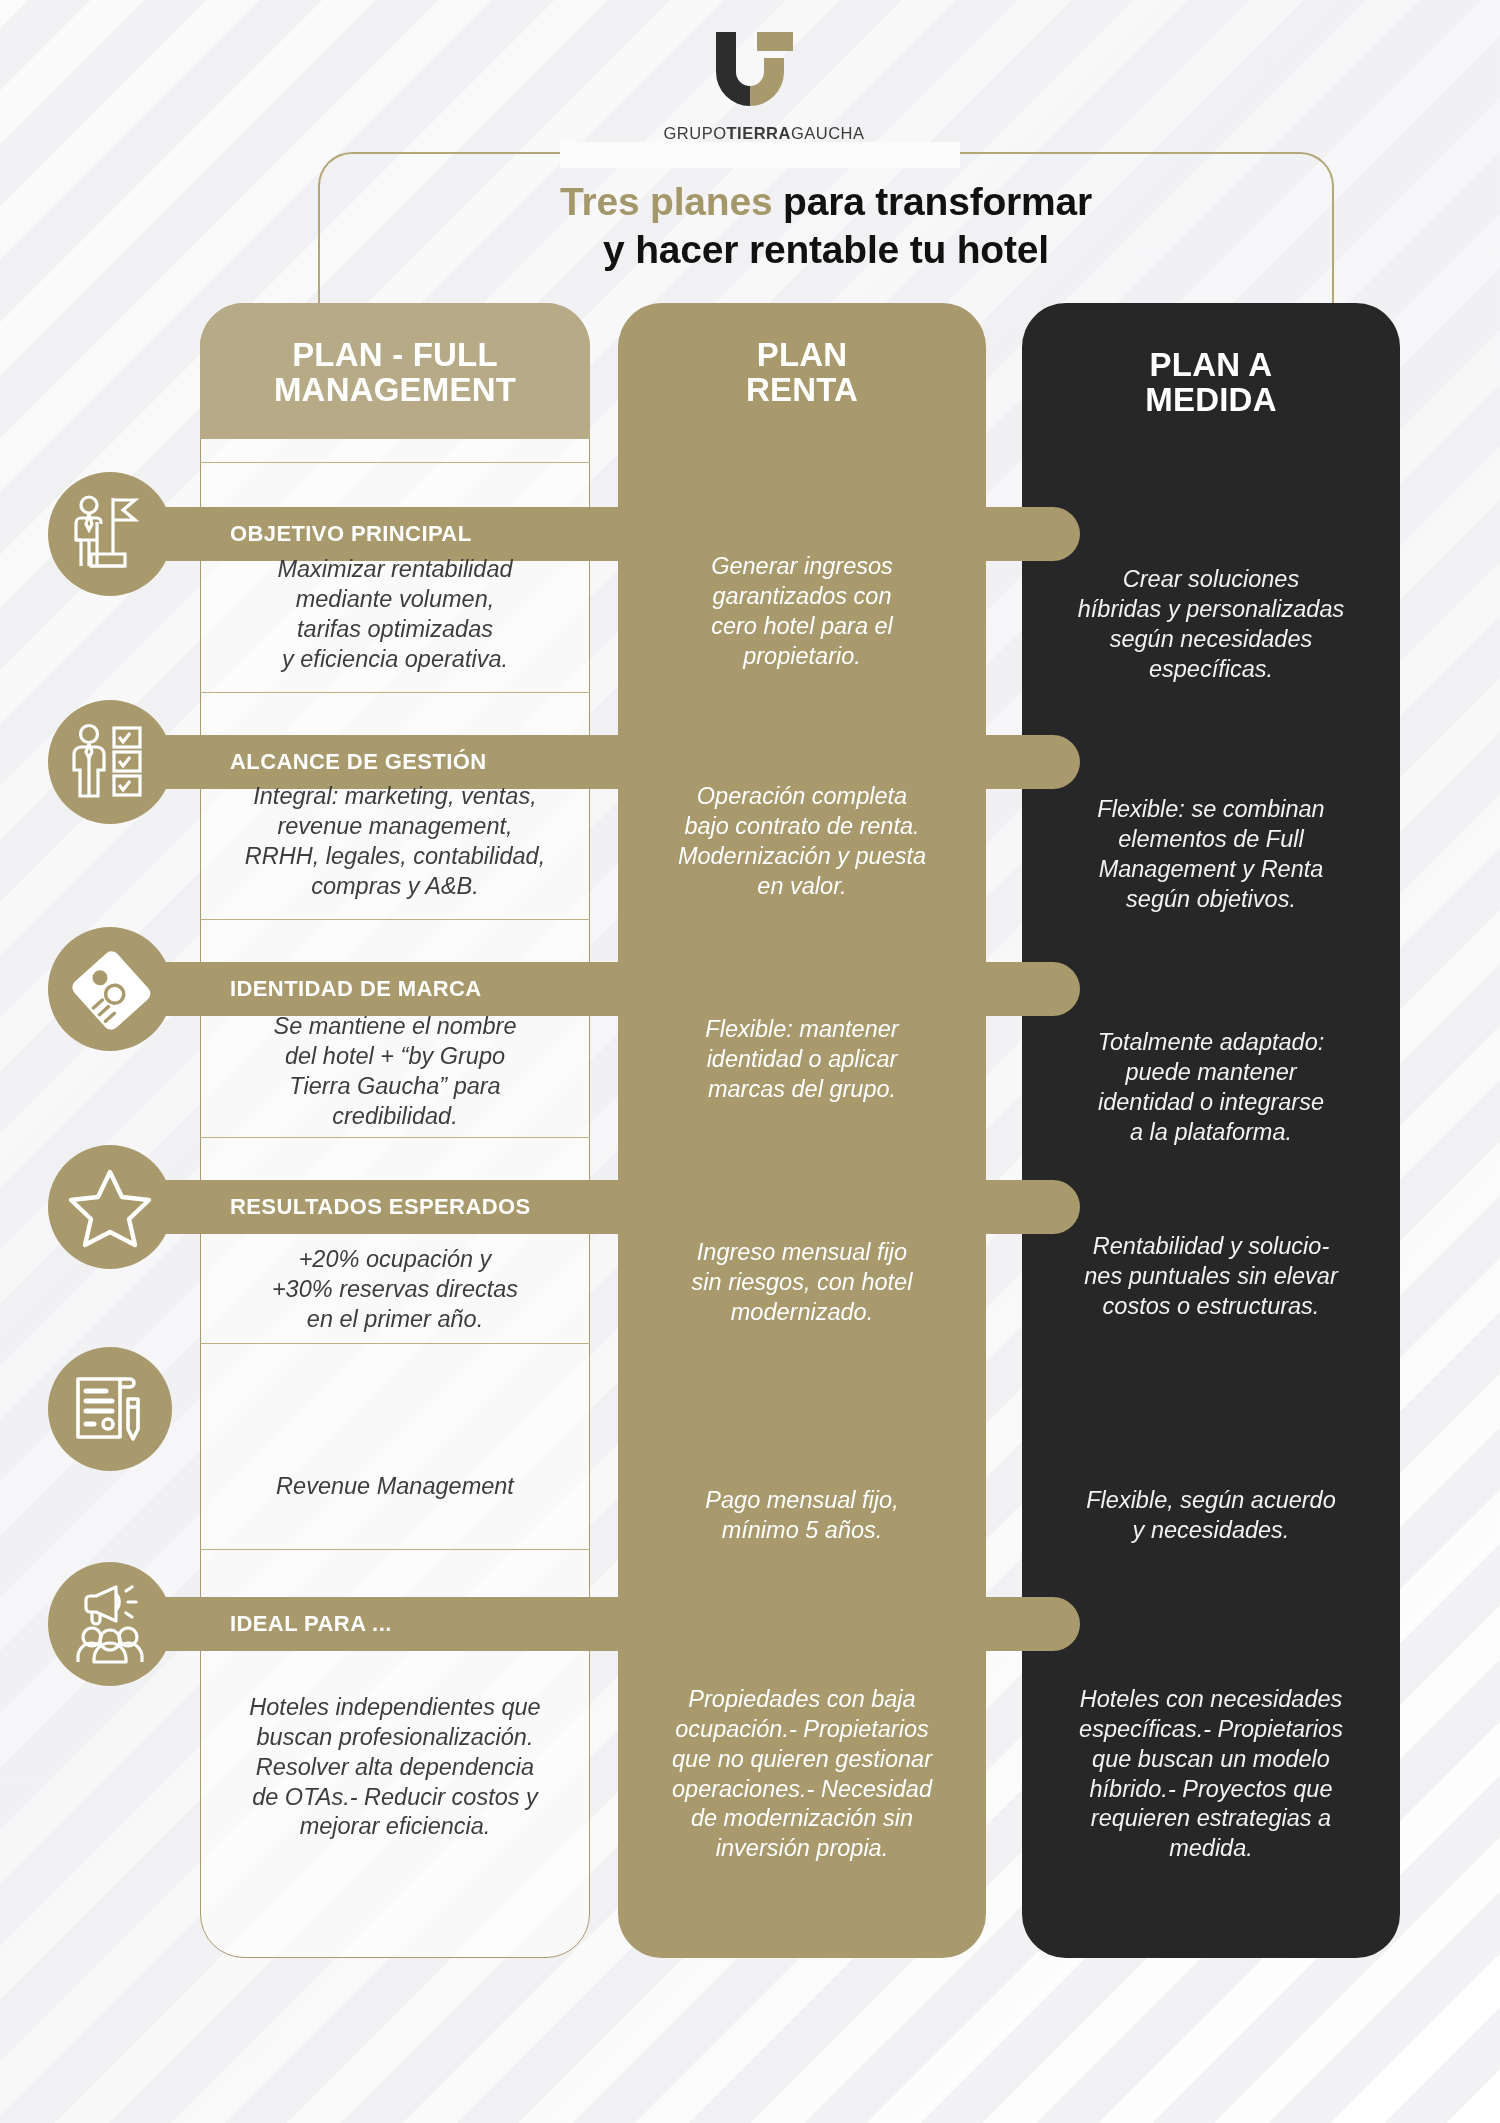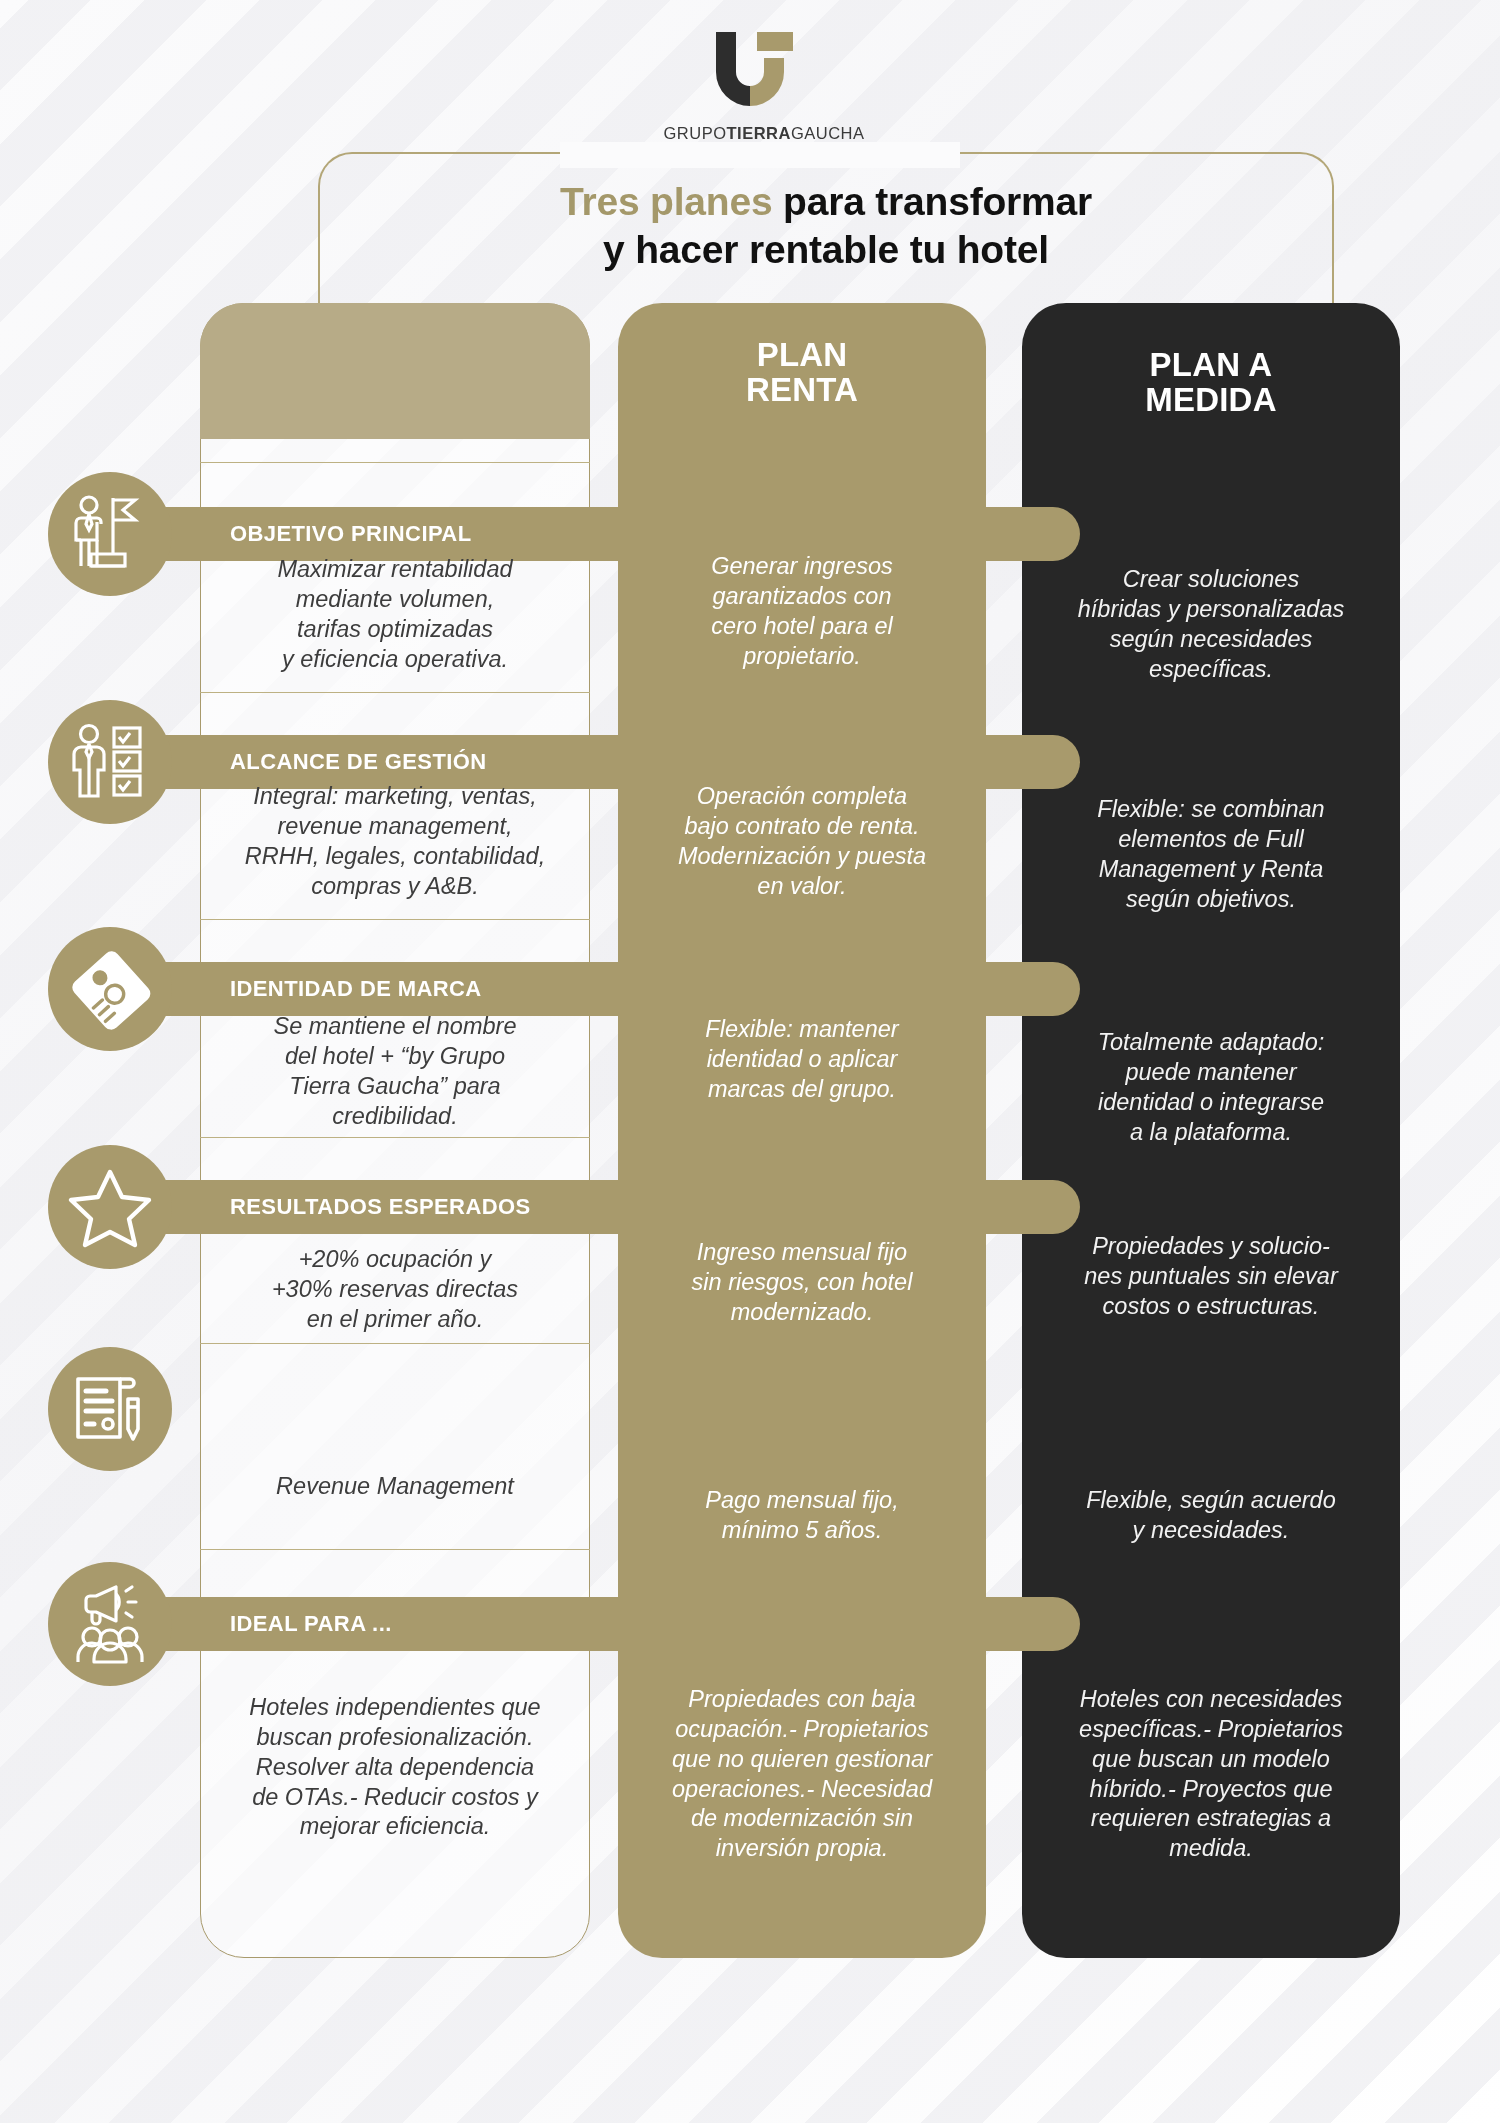--- a/index.html
+++ b/index.html
@@ -139,20 +139,21 @@
   <div id="title">
     <span class="hl">Tres planes</span><span> para transformar</span><br>
     <span>y hacer rentable tu hotel</span>
   </div>
 
   <div class="col" id="col1"></div>
   <div class="col" id="col2"></div>
   <div class="col" id="col3"></div>
 
   <div id="col1-head"></div>
+  <div class="col-head-txt" id="h1">PLAN - FULL<br>MANAGEMENT</div>
   <div class="col-head-txt" id="h2">PLAN<br>RENTA</div>
   <div class="col-head-txt" id="h3">PLAN A<br>MEDIDA</div>
 
   <div class="div1" style="top:462px"></div>
   <div class="labelbar" style="top:507px;width:930px">
     <span>OBJETIVO PRINCIPAL</span>
   </div>
   <div class="icon-bub" style="top:472px">
     <svg width="84" height="84" viewBox="0 0 84 84" fill="none" stroke="#ffffff" stroke-width="3.2">
       <circle cx="21" cy="13" r="8"></circle>
@@ -245,21 +246,21 @@
     <svg width="86" height="82" viewBox="0 0 86 82" fill="none" stroke="#ffffff" stroke-width="4.4" stroke-linejoin="round">
       <path d="M43 6 L55 31 L82 34 L62 53 L68 79 L43 66 L18 79 L24 53 L4 34 L31 31 Z"></path>
     </svg>
   </div>
   <div class="cell c1" style="top:1245px">+20% ocupación y
 +30% reservas directas
 en el primer año.</div>
   <div class="cell c2" style="top:1238px">Ingreso mensual fijo
 sin riesgos, con hotel
 modernizado.</div>
-  <div class="cell c3" style="top:1232px">Propiedades y solucio-
+  <div class="cell c3" style="top:1232px">Rentabilidad y solucio-
 nes puntuales sin elevar
 costos o estructuras.</div>
 
   <div class="div1" style="top:1343px"></div>
   <div class="icon-bub" style="top:1347px">
     <svg width="80" height="80" viewBox="0 0 80 80" fill="none" stroke="#ffffff" stroke-width="3.6" stroke-linejoin="round">
       <path d="M8 10 h42 v58 h-42 z"></path>
       <path d="M50 10 h10 a4 4 0 0 1 0 8 h-10"></path>
       <path d="M16 22 h20" stroke-width="5" stroke-linecap="round"></path>
       <path d="M16 32 h26" stroke-width="5" stroke-linecap="round"></path>

